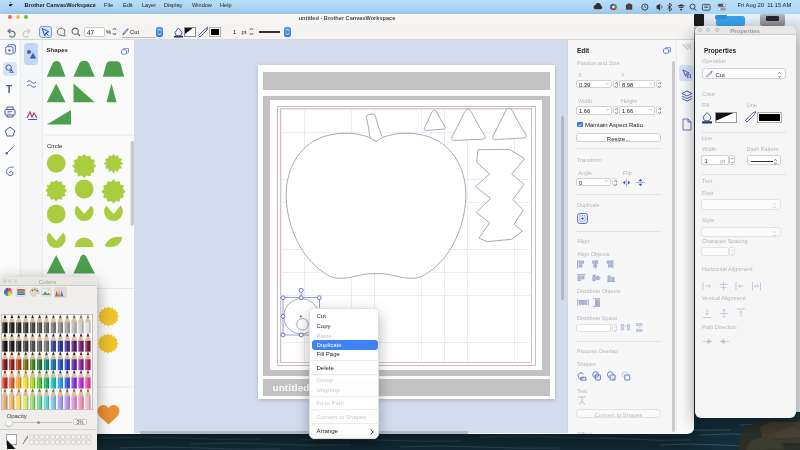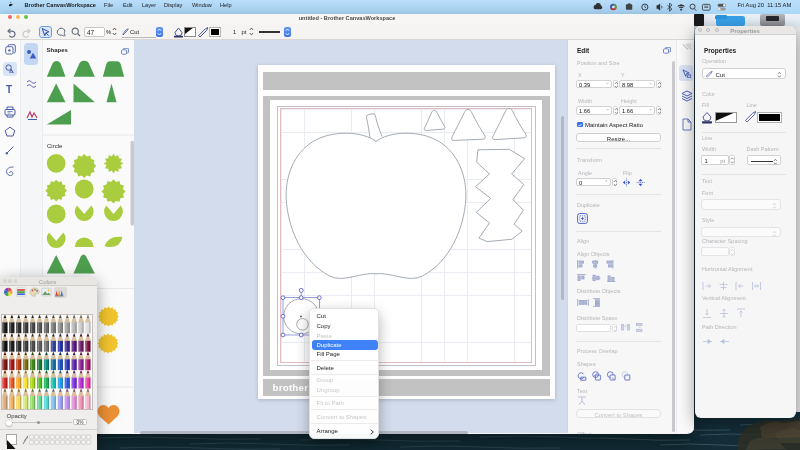--- a/index.html
+++ b/index.html
@@ -148,21 +148,21 @@
   <div class="abs" style="left:0;top:26px;width:694px;height:393px;background:#d3dcec;"></div>
 
   <div class="abs" style="left:257.5px;top:50.5px;width:297px;height:334.5px;background:#fdfdfe;box-shadow:0 1px 4px rgba(40,50,80,.25);"></div>
   <div class="abs" style="left:262.5px;top:58.4px;width:287px;height:17.6px;background:#c2c2c3;"></div>
   <div class="abs" style="left:262.5px;top:81.7px;width:287px;height:280.3px;background:#c2c2c3;"></div>
   <div class="abs" style="left:270px;top:85.8px;width:272px;height:270.2px;background:#fff;"></div>
   <div class="abs" style="left:276.9px;top:91.5px;width:258.7px;height:260px;border:0.8px solid #c2c2c6;"></div>
   <div class="abs" style="left:280.2px;top:94px;width:252.3px;height:255px;border:0.8px solid #e3bcc0;
     background:repeating-linear-gradient(90deg,#e9ecf3 0,#e9ecf3 0.7px,transparent 0.7px,transparent 23.3px),repeating-linear-gradient(180deg,#e9ecf3 0,#e9ecf3 0.7px,transparent 0.7px,transparent 23.3px);"></div>
   <div class="abs" style="left:262.5px;top:365.3px;width:287px;height:16.7px;background:#c2c2c3;color:#fff;font-weight:bold;font-size:9.8px;letter-spacing:0.2px;">
-      <span class="abs" style="left:10px;top:3px">brother</span>
+      <span class="abs" style="left:10px;top:3px">untitled</span>
     </div>
 
   <div class="abs" style="left:560.5px;top:102px;width:3.6px;height:184px;background:#b4b8c2;border-radius:2px"></div>
   <div class="abs" style="left:140px;top:416.5px;width:328px;height:3.8px;background:#b4b8c2;border-radius:2px"></div>
 
   <svg class="abs" style="left:0;top:0" width="694" height="419" viewBox="0 14 694 419">
     <g fill="#ffffff" stroke="#9aa1ab" stroke-width="0.9" stroke-linejoin="round">
       <path d="M370.3 139.5 C369 130.5 367.6 122 366.5 117.8 Q365.9 115.2 368.3 114.7 L372.6 113.8 Q374.7 113.4 375.3 115.5 C376.5 120.5 378.9 129.5 382.2 136.5"></path>
       <path d="M376 141.5 C 363.5 131.5, 333 129.5, 313 141.5 C 293.5 153.5, 285 177, 286.2 199 C 288 229.5, 302.5 261.5, 329.5 276 C 343.5 283.2, 361.5 271.8, 376 273.8 C 390.5 271.8, 408.5 283.2, 422.5 276 C 449.5 261.5, 464 229.5, 465.8 199 C 467 177, 458.5 153.5, 439 141.5 C 419 129.5, 388.5 131.5, 376 141.5 Z"></path>
       <path d="M434.3 110.3 C435.8 110.3 436.4 111.4 437.3 113 C439.2 116.6 442.2 122.6 444.4 125.9 Q446.2 128.9 442.9 129.2 L426.5 130.4 Q423.2 130.5 424.7 127.4 C426.8 123.2 429.8 116.8 431.4 113 C432.2 111.3 432.8 110.3 434.3 110.3 Z"></path>

